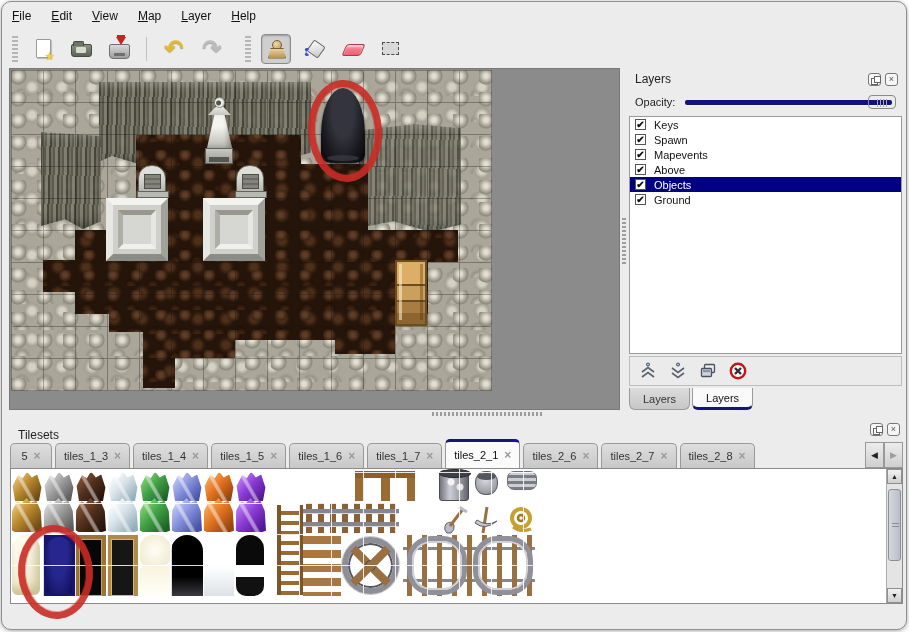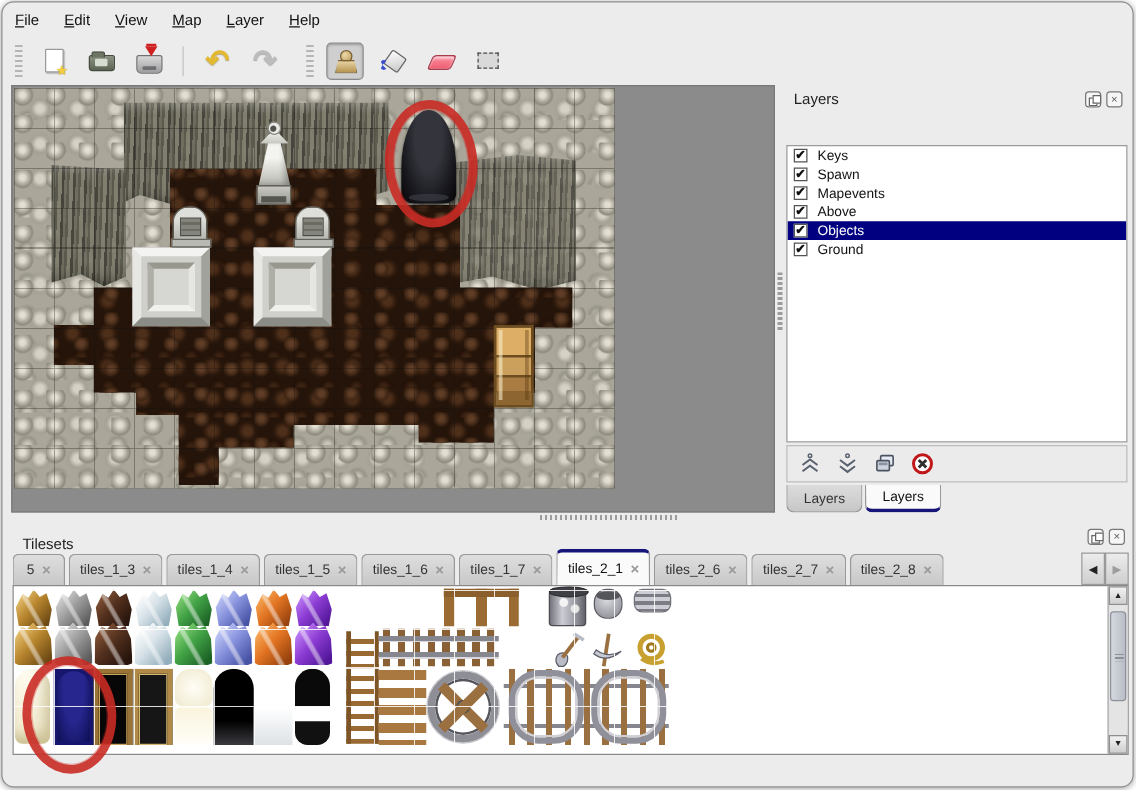--- a/index.html
+++ b/index.html
@@ -301,20 +301,25 @@
   <div class="vsplit">
       <div class="grip"></div>
     </div>
 
   <div class="panel">
     <div class="ptitle">
       <span class="lbl">Layers</span>
       <span class="wbtn float"></span>
       <span class="wbtn">×</span>
     </div>
+    <div class="oprow">
+      <span class="olbl">Opacity:</span>
+      <div class="optrack"></div>
+      <div class="ophandle"></div>
+    </div>
     <div class="llist">
       <div class="lrow">
           <span class="cb">✔</span>
           <span class="lname">Keys</span>
         </div>
       <div class="lrow">
           <span class="cb">✔</span>
           <span class="lname">Spawn</span>
         </div>
       <div class="lrow">

